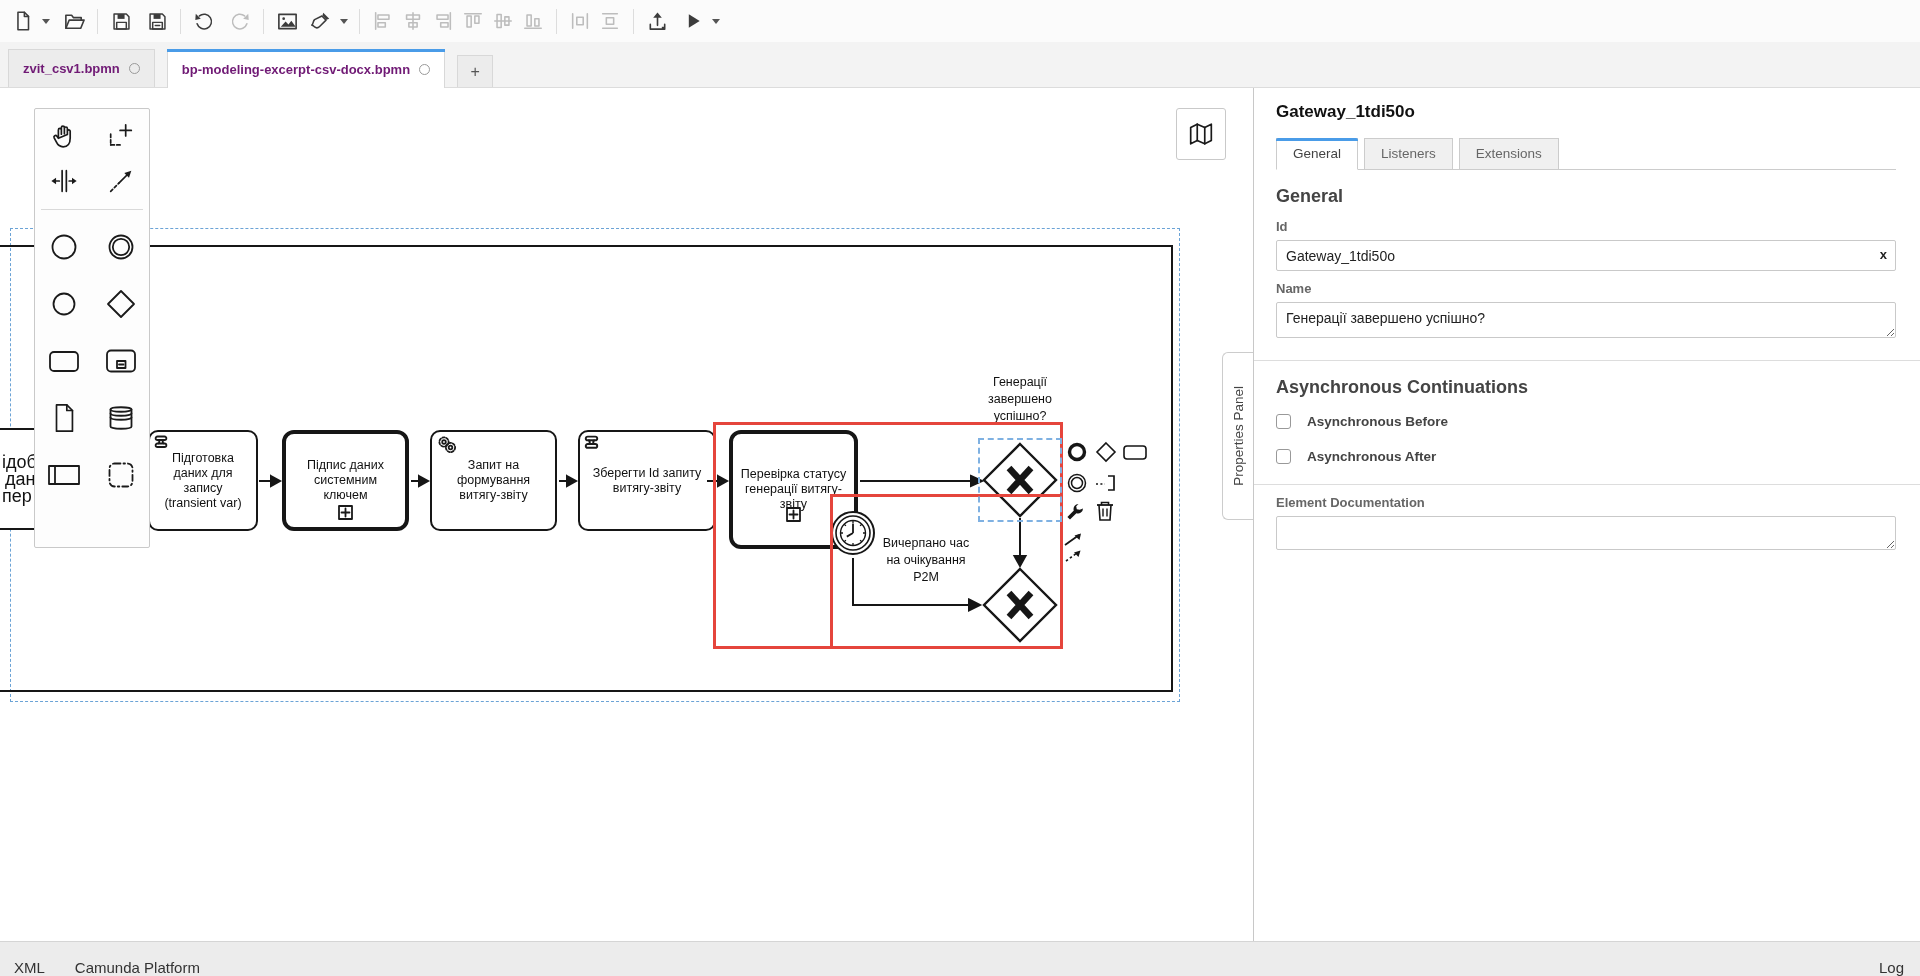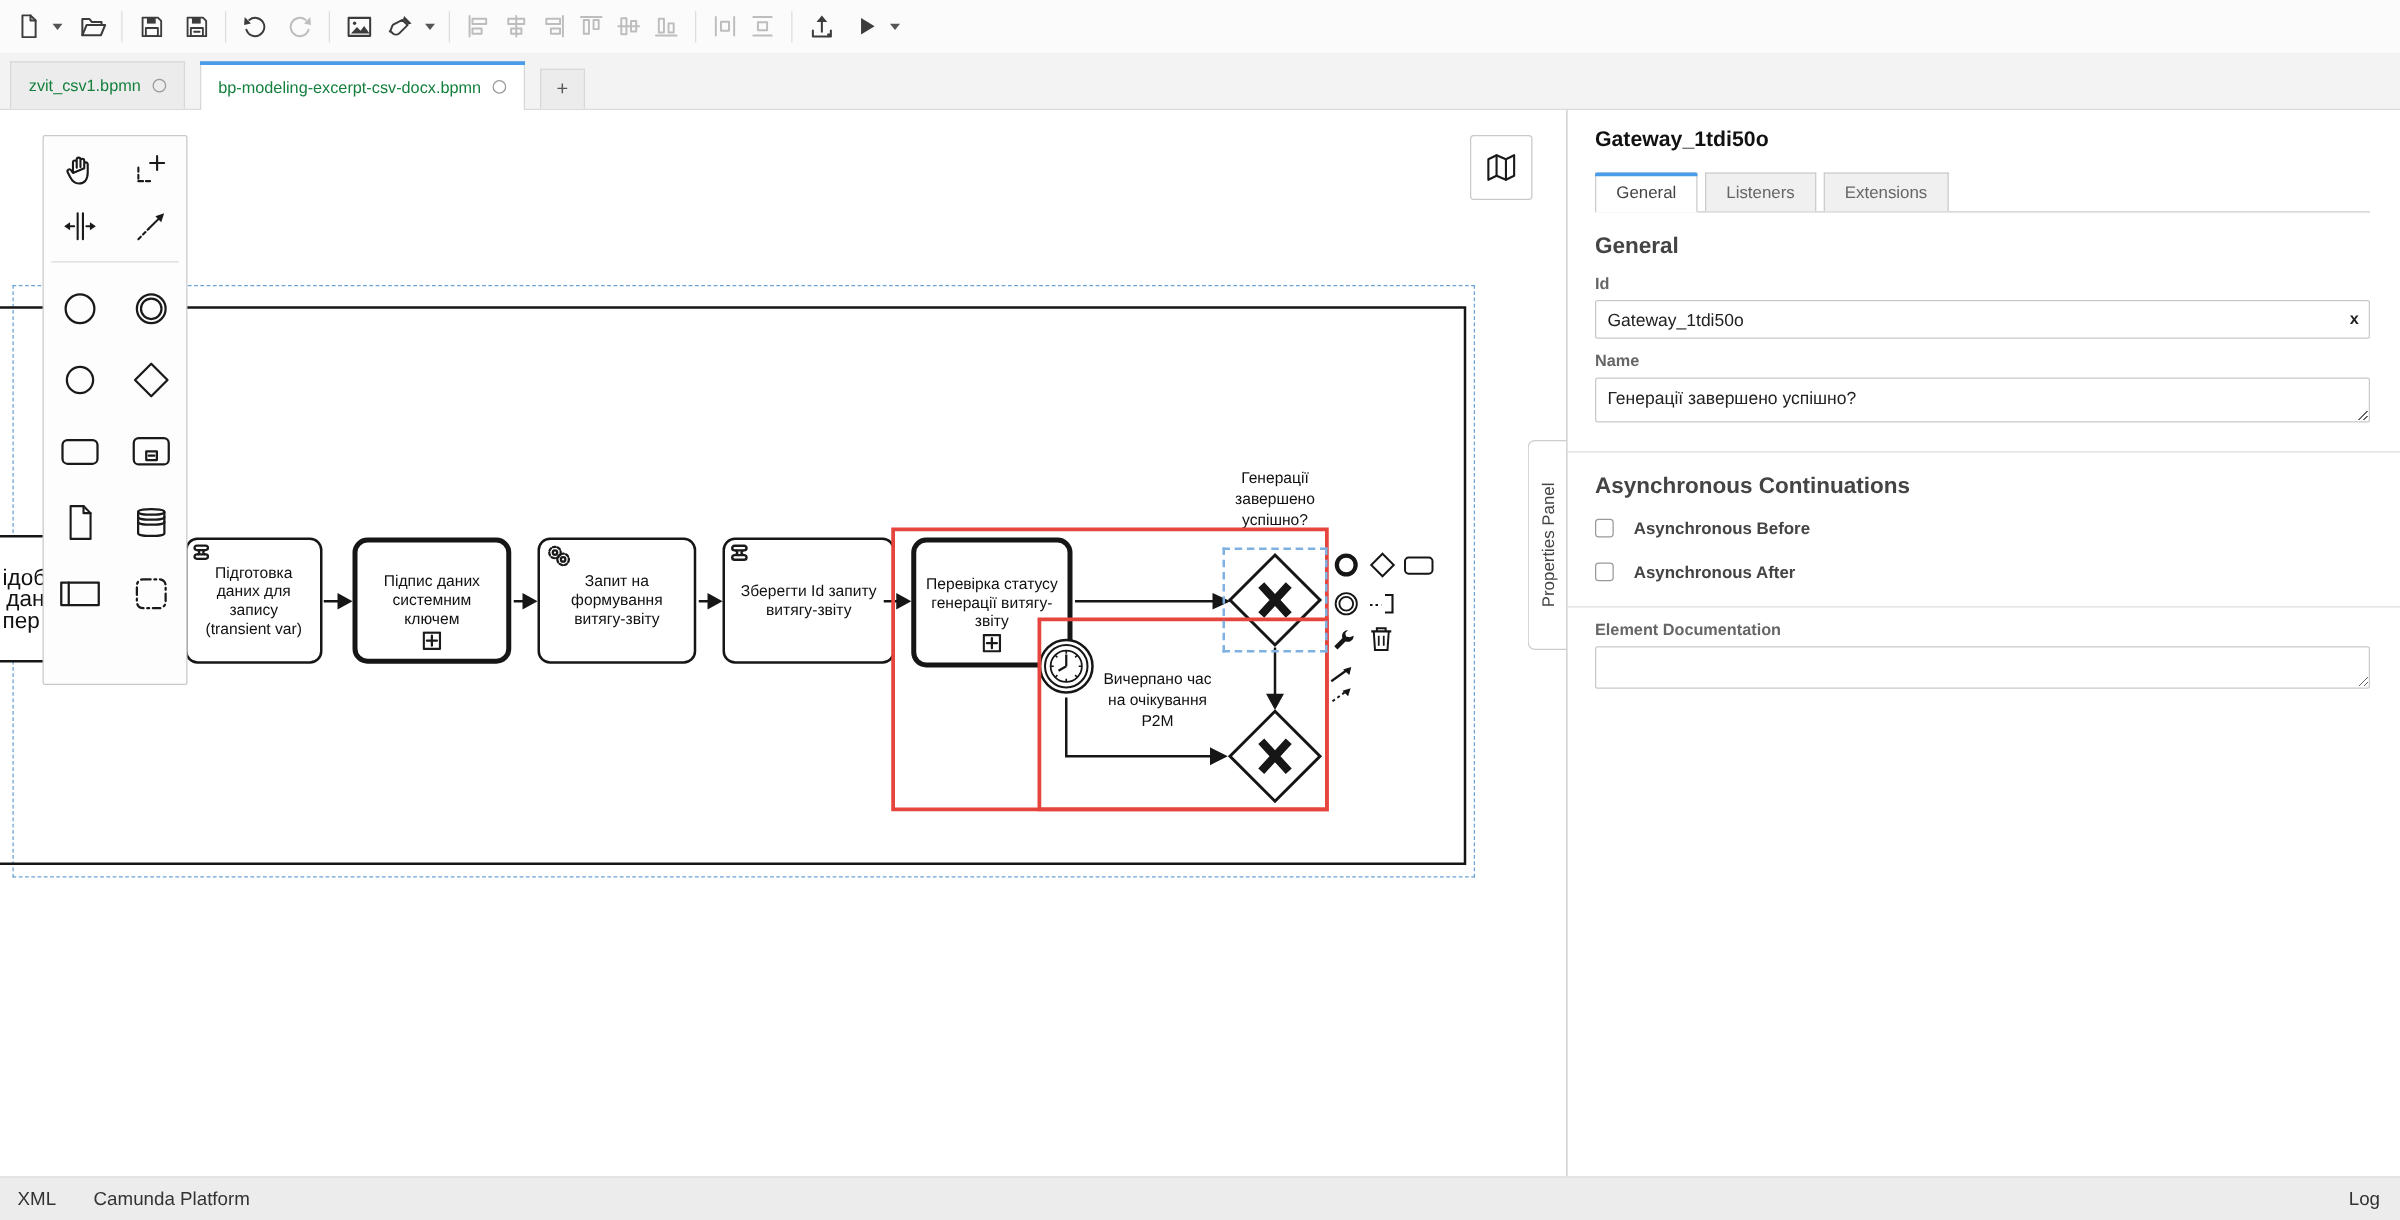--- a/index.html
+++ b/index.html
@@ -12,22 +12,22 @@
   .tbtn svg { display:block; }
   .caret-btn { width:15px; }
   .caret { width:0; height:0; border-left:4px solid transparent; border-right:4px solid transparent; border-top:5px solid #555; }
   .tb-sep { width:1px; height:25px; background:#ddd; margin:0 8px; }
   .ic { stroke:#3c3c3c; fill:none; stroke-width:1.7; stroke-linejoin:round; stroke-linecap:round; }
   .ic-fill { fill:#3c3c3c; stroke:none; }
   .dis .ic { stroke:#bdbdbd; } .dis .ic-fill { fill:#bdbdbd; }
 
   
   .tabbar { height:46px; background:#f3f3f3; border-bottom:1px solid #dcdcdc; display:flex; align-items:flex-end; padding-left:8px; }
-  .tab { height:38px; display:flex; align-items:center; gap:9px; padding:0 14px; font-size:13px; color:#15803d;
-         background:#ececec; border:1px solid #d8d8d8; border-bottom:none; margin-right:12px; position:relative; }
+  .tab { height:38px; display:flex; align-items:center; gap:9px; padding:0 14px; font-size:13px; color:#701a75;
+         background:#ececec; border:1px solid #d8d8d8; border-bottom:none; margin-right:12px; position:relative;font-weight:bold; }
   .tab.active { background:#fff; margin-bottom:-1px; height:39px; z-index:2; }
   .tab.active::before { content:""; position:absolute; top:-1px; left:-1px; right:-1px; height:3px; background:#4a9ce8; }
   .tab .dot { width:11px; height:11px; border:1px solid #9a9a9a; border-radius:50%; flex:0 0 auto; }
   .tab-plus { height:32px; width:36px; background:#ececec; border:1px solid #d8d8d8; border-bottom:none;
               display:flex; align-items:center; justify-content:center; font-size:16px; color:#555; margin-bottom:0; }
 
   
   .main { display:flex; height:853px; }
   .canvas { position:relative; width:1253px; height:853px; background:#fff; overflow:hidden; flex:0 0 auto; }
   .abs { position:absolute; }
@@ -82,21 +82,21 @@
   .pclear { position:absolute; right:9px; top:7px; font-size:13px; font-weight:bold; color:#222; cursor:pointer; }
   .ptextarea { width:100%; height:36px; border:1px solid #c9c9c9; border-radius:2px; font-size:14px; color:#222;
                padding:7px 9px; font-family:inherit; resize:vertical; }
   .pdiv { border:none; border-top:1px solid #ddd; margin:18px -24px 0 -22px; }
   .cbrow { display:flex; align-items:flex-end; gap:16px; margin:16px 0 20px 0; }
   .cbrow input { appearance:none; -webkit-appearance:none; width:15px; height:15px; border:1.5px solid #999;
                  border-radius:3px; background:#fff; }
   .cbrow label { font-size:13.5px; font-weight:bold; color:#444; }
 
   
-  .statusbar { height:35px; background:#ececec; border-top:1px solid #d5d5d5; display:flex; align-items:center;
+  .statusbar { height:35px; background:#ececec; border-top:1px solid #d5d5d5; display:flex; align-items:flex-end;
                padding:0 16px 0 14px; font-size:15px; color:#333; }
   .statusbar .sb-item { margin-right:30px; }
   .sb-right { margin-left:auto; }
 </style>
 </head>
 <body>
 
 <div class="toolbar">
   <button class="tbtn">
     <svg width="22" height="22" viewBox="0 0 24 24">
@@ -276,21 +276,21 @@
       </svg>
       <span>Запит на формування витягу-звіту</span>
     </div>
     <div class="task" style="left:578px;width:138px;">
       <svg class="task-icon" width="15" height="16" viewBox="0 0 14 15">
           <path class="pic" stroke-width="1.2" d="M3.5 1.5c-2.5 0-2.5 3.5 0 3.5 2.5 0 2.5 3.5 0 3.5-2.5 0-2.5 3.5 0 3.5h7c2.5 0 2.5-3.5 0-3.5-2.5 0-2.5-3.5 0-3.5 2.5 0 2.5-3.5 0-3.5z"></path>
           <path class="pic" stroke-width="1.1" d="M4.5 5h5M4.5 8.5h5"></path>
         </svg>
       <span>Зберегти Id запиту витягу-звіту</span>
     </div>
-    <div class="task thick" style="left:729px;width:129px;height:104px;">
+    <div class="task thick" style="left:729px;width:129px;height:119px;">
       <span>Перевірка статусу генерації витягу-звіту</span>
     </div>
 
     <svg class="marker" style="left:338px;top:417px" width="15" height="15" viewBox="0 0 15 15">
         <rect class="pic" x="1" y="1" width="13" height="13" stroke-width="1.4"></rect>
         <path class="pic" stroke-width="1.6" d="M7.5 3.5v8M3.5 7.5h8"></path>
       </svg>
     <svg class="marker" style="left:786px;top:419px" width="15" height="15" viewBox="0 0 15 15">
         <rect class="pic" x="1" y="1" width="13" height="13" stroke-width="1.4" fill="#fff"></rect>
         <path class="pic" stroke-width="1.6" d="M7.5 3.5v8M3.5 7.5h8"></path>

